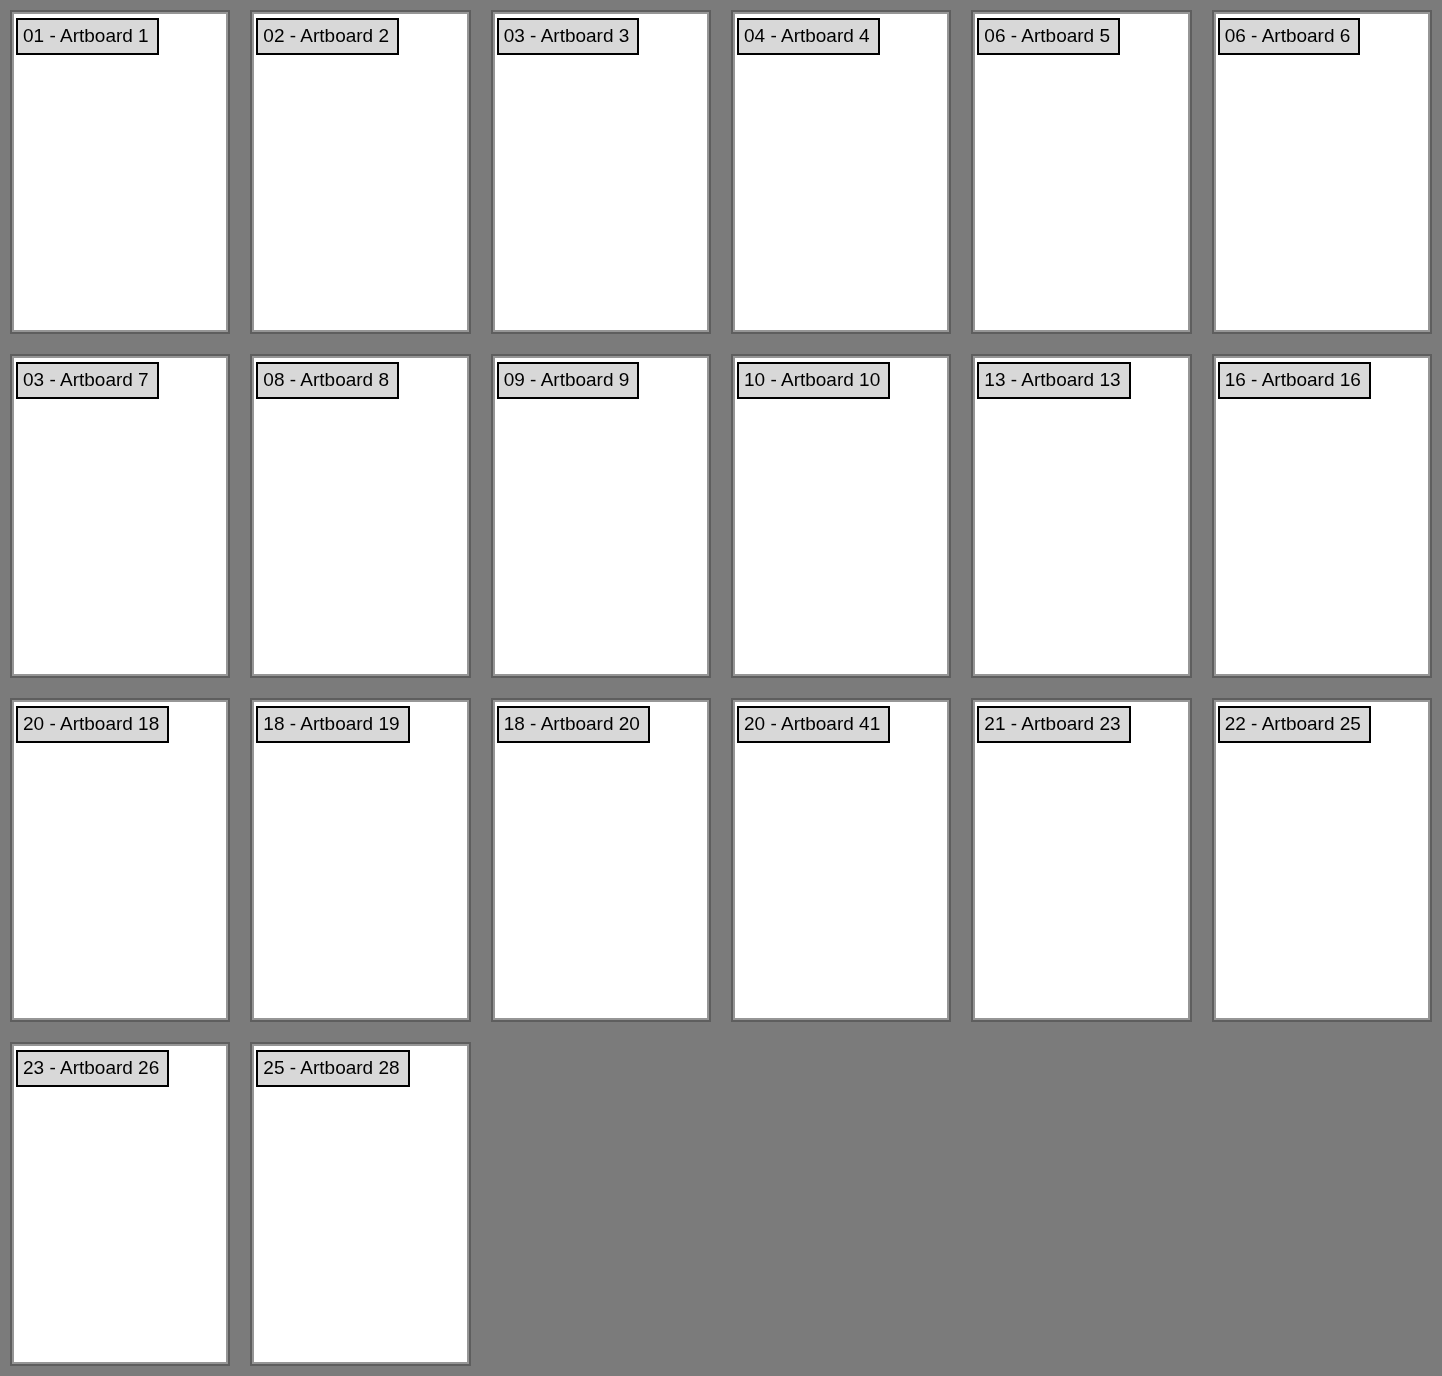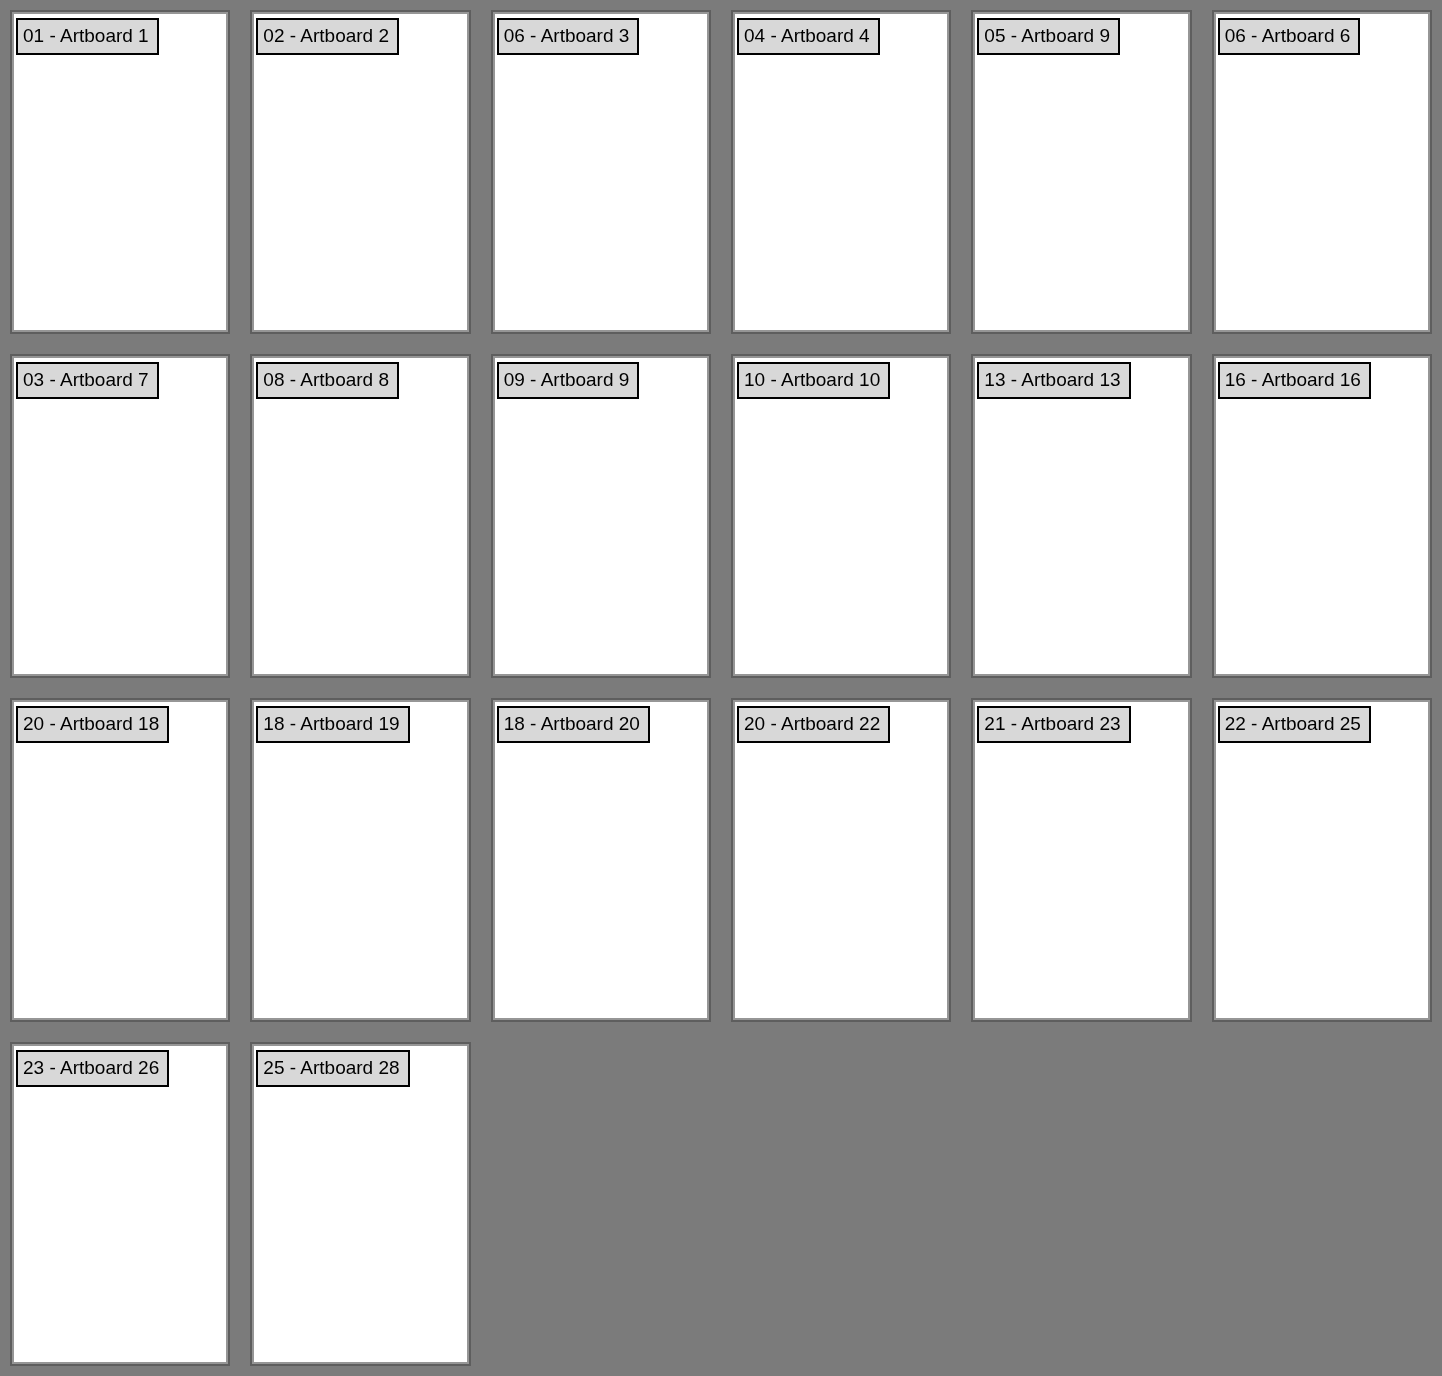--- a/index.html
+++ b/index.html
@@ -53,27 +53,27 @@
 <body>
 
 <div class="canvas" style="grid-template-columns: repeat(6, 1fr); grid-template-rows: repeat(4, 1fr);">
     <div class="artboard">
       <div class="artboard-label">01 - Artboard 1</div>
     </div>
     <div class="artboard">
       <div class="artboard-label">02 - Artboard 2</div>
     </div>
     <div class="artboard">
-      <div class="artboard-label">06 - Artboard 3</div>
+      <div class="artboard-label">03 - Artboard 3</div>
     </div>
     <div class="artboard">
       <div class="artboard-label">04 - Artboard 4</div>
     </div>
     <div class="artboard">
-      <div class="artboard-label">05 - Artboard 9</div>
+      <div class="artboard-label">06 - Artboard 5</div>
     </div>
     <div class="artboard">
       <div class="artboard-label">06 - Artboard 6</div>
     </div>
     <div class="artboard">
       <div class="artboard-label">03 - Artboard 7</div>
     </div>
     <div class="artboard">
       <div class="artboard-label">08 - Artboard 8</div>
     </div>
@@ -92,21 +92,21 @@
     <div class="artboard">
       <div class="artboard-label">20 - Artboard 18</div>
     </div>
     <div class="artboard">
       <div class="artboard-label">18 - Artboard 19</div>
     </div>
     <div class="artboard">
       <div class="artboard-label">18 - Artboard 20</div>
     </div>
     <div class="artboard">
-      <div class="artboard-label">20 - Artboard 22</div>
+      <div class="artboard-label">20 - Artboard 41</div>
     </div>
     <div class="artboard">
       <div class="artboard-label">21 - Artboard 23</div>
     </div>
     <div class="artboard">
       <div class="artboard-label">22 - Artboard 25</div>
     </div>
     <div class="artboard">
       <div class="artboard-label">23 - Artboard 26</div>
     </div>

